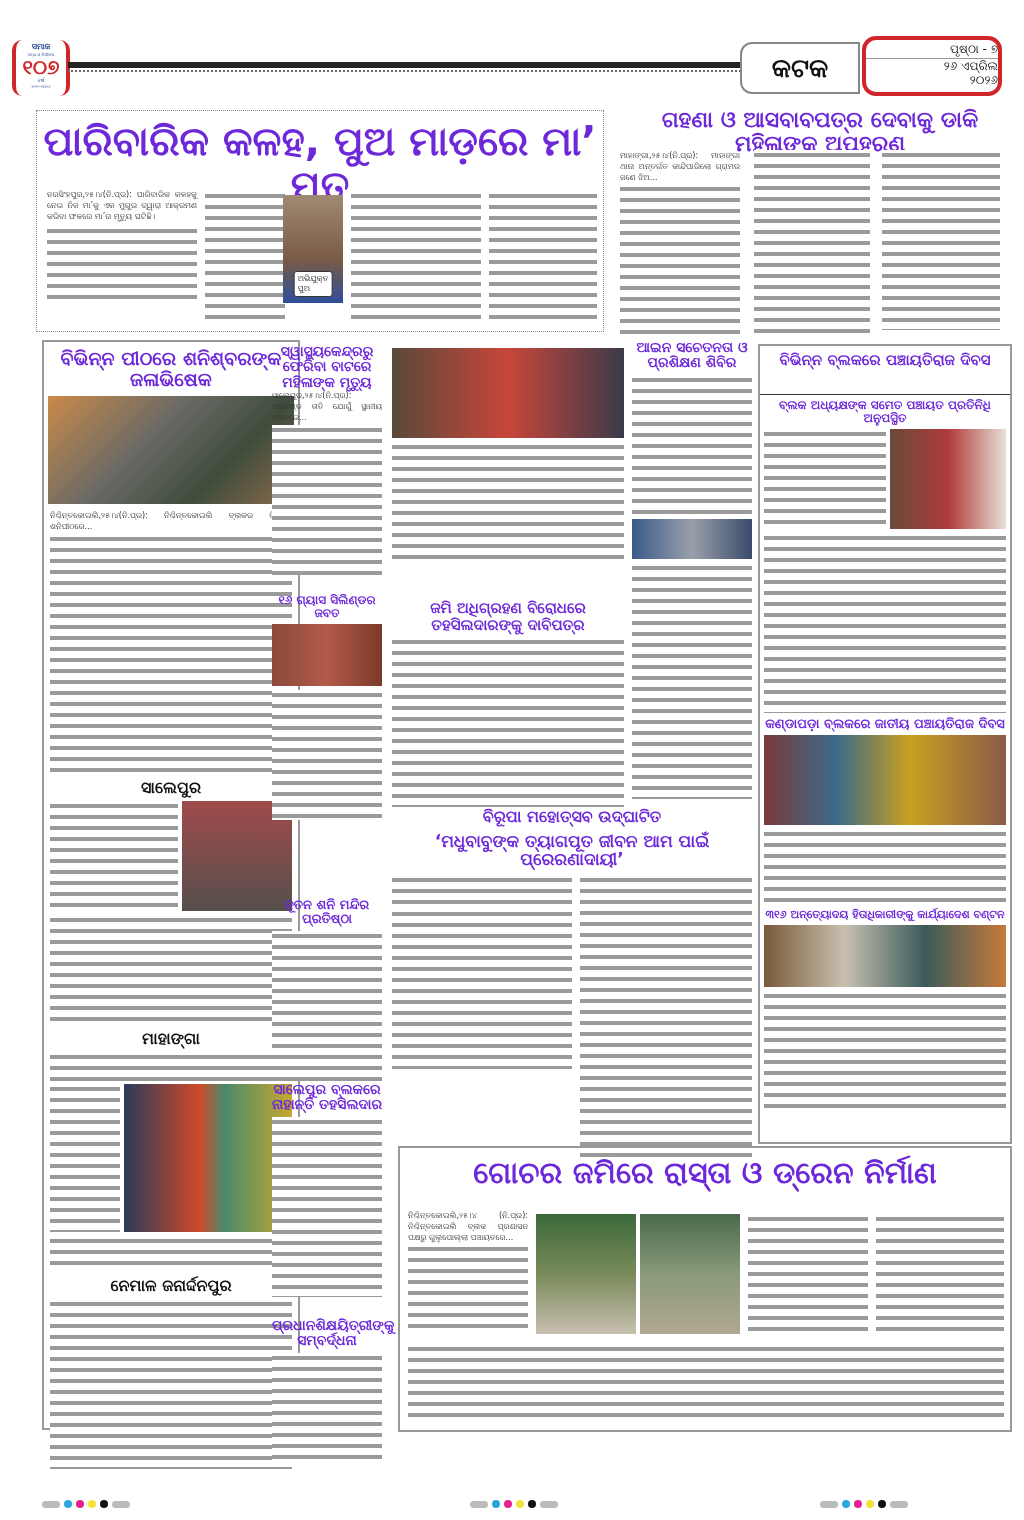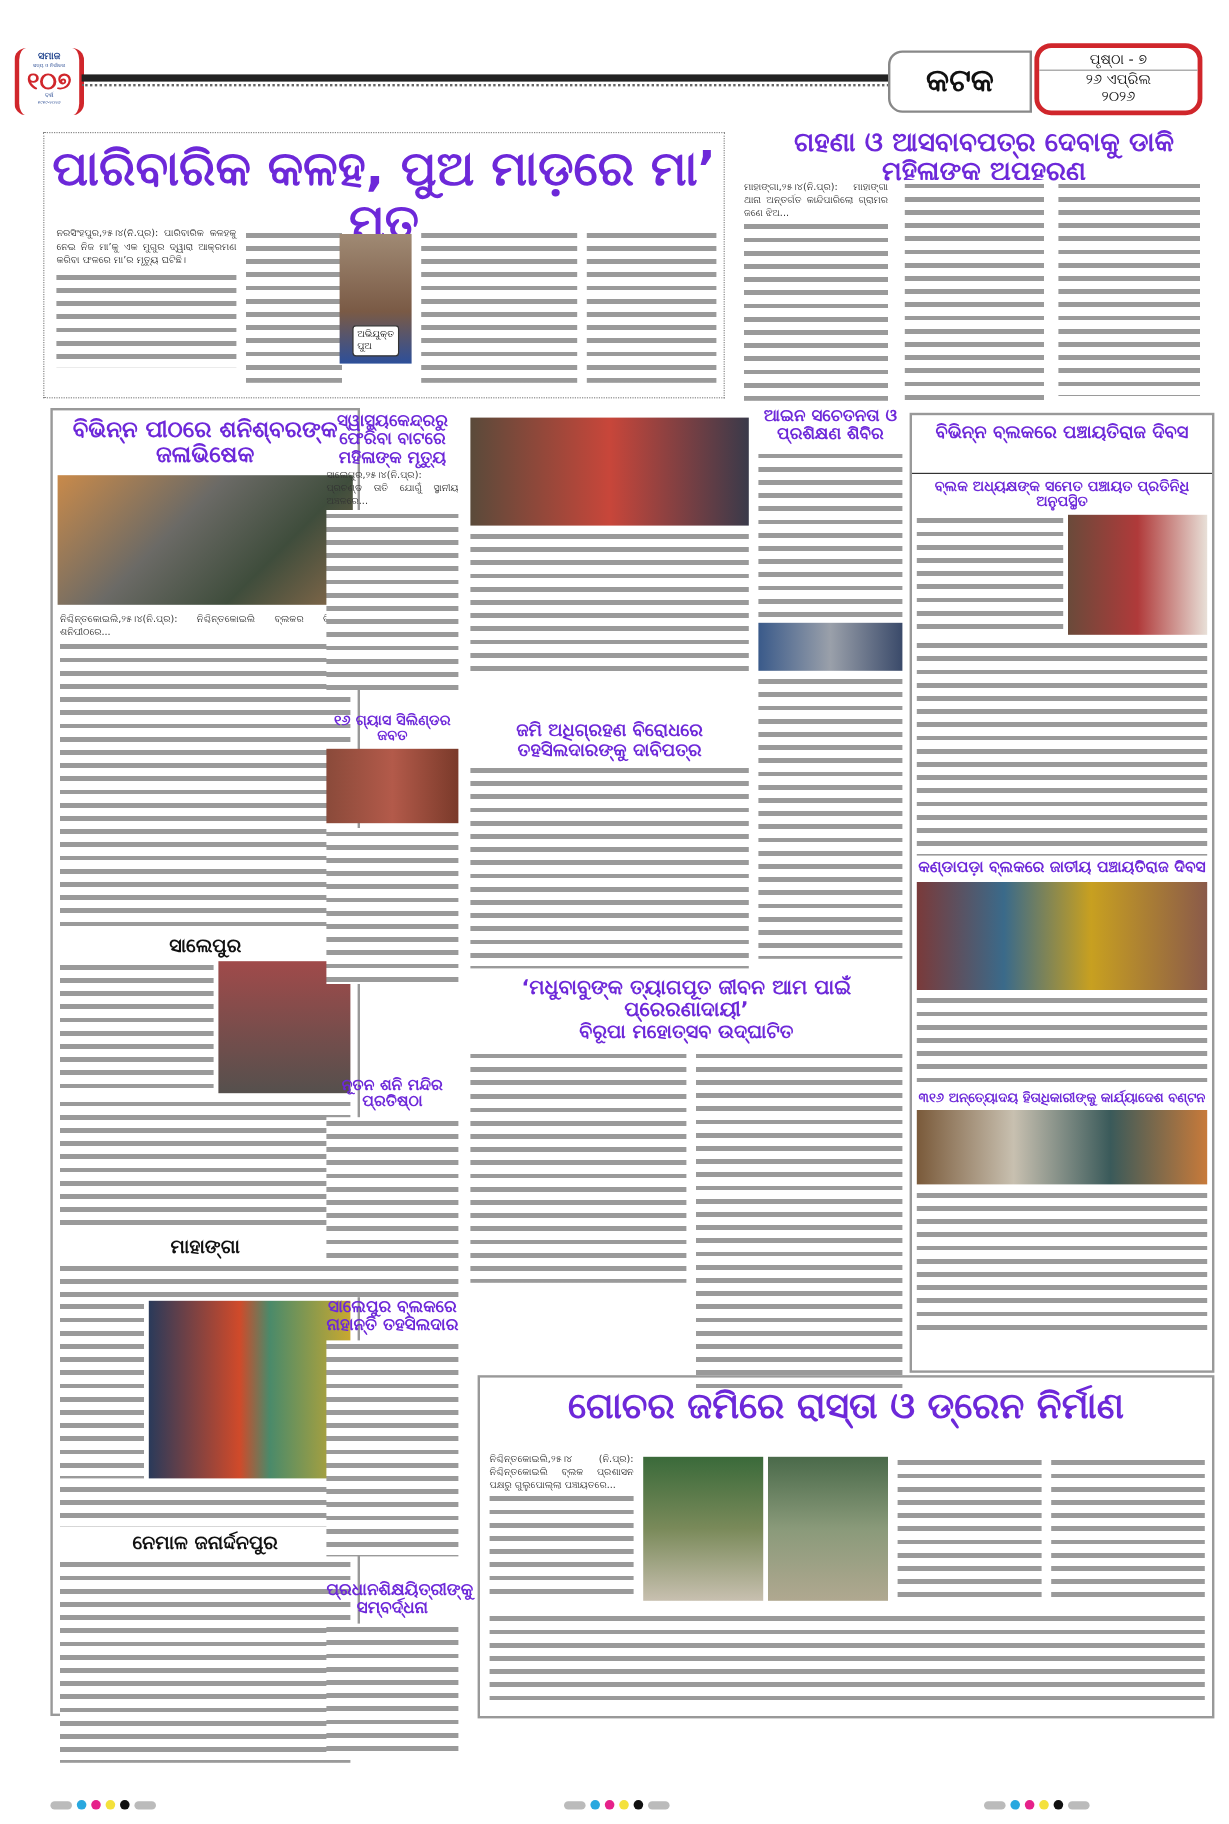--- a/index.html
+++ b/index.html
@@ -7,21 +7,21 @@
 .abs{position:absolute}
 
 .logo{left:12px;top:40px;width:58px;height:56px;border-left:4px solid #d0262b;border-right:4px solid #d0262b;border-radius:10px;text-align:center}
 .logo .l1{font-size:8px;color:#1b3f8b;font-weight:bold;margin-top:2px}
 .logo .l2{font-size:4px;color:#1b3f8b}
 .logo .l3{font-size:20px;color:#d0262b;font-weight:bold;line-height:20px}
 .logo .l4{font-size:5px;color:#1b3f8b}
 .mast-bar{left:68px;top:62px;width:680px;height:6px;background:#222}
 .mast-dots{left:68px;top:70px;width:680px;height:3px;border-top:2px dotted #666}
 .section-tag{left:740px;top:42px;width:120px;height:52px;border:2px solid #888;border-radius:12px 0 0 12px;background:#fff;display:flex;align-items:center;justify-content:center;font-size:26px;font-weight:bold}
-.page-tag{left:862px;top:36px;width:140px;height:60px;border:4px solid #d0262b;border-radius:14px;background:#fff;text-align:center;font-size:12px;padding-top:2px}
+.page-tag{left:862px;top:36px;width:140px;height:60px;border:4px solid #d0262b;border-radius:14px;background:#fff;text-align:right;font-size:12px;padding-top:2px}
 .page-tag .pg{border-bottom:1px solid #999;padding-bottom:2px}
 
 .dotbox{border:1px dotted #888}
 .solidbox{border:2px solid #999}
 .hl{font-weight:bold;line-height:1.1;text-align:center;color:#6d28d9}
 .body-text{font-size:8px;line-height:11px;color:#333;text-align:justify}
 .photo{background:#8a7060}
 .photo-caption{position:absolute;bottom:6px;left:50%;transform:translateX(-50%);background:#fff;border:1px solid #333;font-size:8px;padding:2px 3px;border-radius:3px}
 .sub-hl{font-size:16px;font-weight:bold;text-align:center;margin:4px 0}
 .footer-dots{display:flex;gap:4px;align-items:center}
@@ -147,22 +147,22 @@
   <div class="fill-lines" style="margin:0 4px;height:180px"></div>
   <div class="hl" style="font-size:13px;margin-top:4px">କଣ୍ଡାପଡ଼ା ବ୍ଲକରେ ଜାତୀୟ ପଞ୍ଚାୟତିରାଜ ଦିବସ</div>
   <div class="photo" style="margin:4px;height:90px;background:linear-gradient(90deg,#7a3a3a,#3a6a8a 30%,#c8a020 60%,#8a5a4a)"></div>
   <div class="fill-lines" style="margin:0 4px;height:76px"></div>
   <div class="hl" style="font-size:11px;margin-top:4px">୩୧୬ ଅନ୍ତ୍ୟୋଦୟ ହିତାଧିକାରୀଙ୍କୁ କାର୍ଯ୍ୟାଦେଶ ବଣ୍ଟନ</div>
   <div class="photo" style="margin:4px;height:62px;background:linear-gradient(90deg,#7a5a3a,#c8c0b0,#3a5a5a,#c87a3a)"></div>
   <div class="fill-lines" style="margin:0 4px;height:120px"></div>
 </div>
 
 <div class="abs" style="left:392px;top:808px;width:360px">
+  <div class="hl" style="font-size:16px">ବିରୂପା ମହୋତ୍ସବ ଉଦ୍‌ଘାଟିତ</div>
   <div class="hl" style="font-size:17px;margin-top:6px">‘ମଧୁବାବୁଙ୍କ ତ୍ୟାଗପୂତ ଜୀବନ ଆମ ପାଇଁ ପ୍ରେରଣାଦାୟୀ’</div>
-  <div class="hl" style="font-size:16px">ବିରୂପା ମହୋତ୍ସବ ଉଦ୍‌ଘାଟିତ</div>
   <div style="display:flex;gap:8px;margin-top:6px">
     <div style="width:180px">
       <div class="fill-lines" style="height:30px"></div>
       <div class="fill-lines" style="height:160px;margin-top:4px"></div>
     </div>
     <div class="fill-lines" style="flex:1;height:288px"></div>
   </div>
 </div>
 
 <div class="abs solidbox" style="left:398px;top:1146px;width:614px;height:286px">

